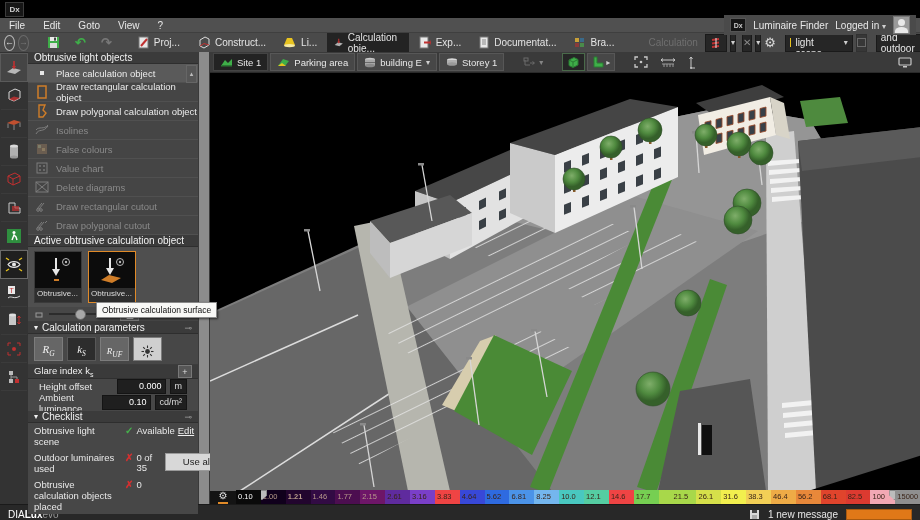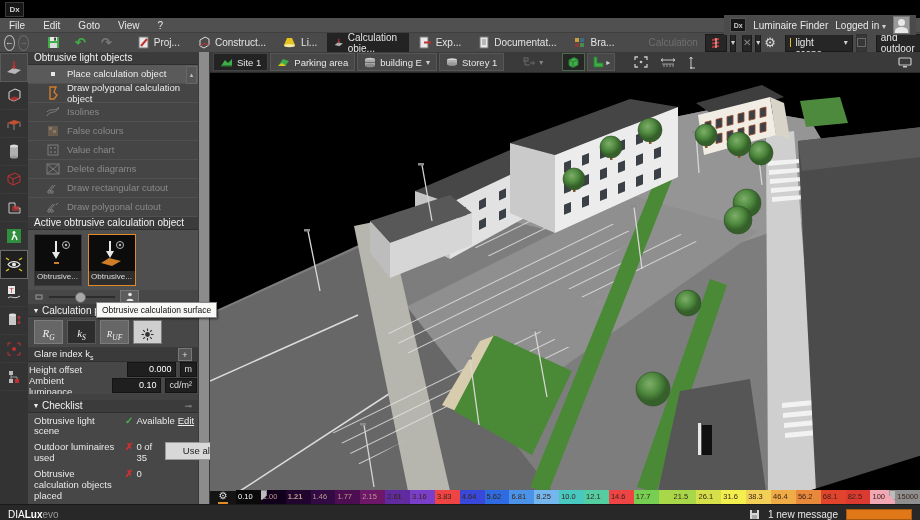--- a/index.html
+++ b/index.html
@@ -41,21 +41,21 @@
   .iconstrip{width:28px;background:#333;display:flex;flex-direction:column;align-items:center;padding-top:1px;}
   .strip-cell{width:26px;height:27px;display:flex;align-items:center;justify-content:center;border-bottom:1px solid #3b3b3b;}
   .strip-cell.first{background:#454545;border:1px solid #5a5a5a;}
   .strip-cell.selected{background:#1f1f1f;border:1px solid #6a6a6a;}
   
   .sidebar{width:170px;background:#474747;display:flex;flex-direction:column;position:relative;font-size:9.5px;}
   .sb-header{height:15px;background:#3b3b3b;color:#f2f2f2;display:flex;align-items:center;padding:0 6px;
              border-bottom:1px solid #2e2e2e;font-size:10px;}
   .sb-header .pin{margin-left:auto;color:#9a9a9a;font-size:9px;}
   .sb-items{position:relative;}
-  .sb-item{height:18px;display:flex;align-items:center;gap:7px;padding-left:18px;background:#454545;
+  .sb-item{height:18px;display:flex;align-items:center;gap:7px;padding-left:7px;background:#454545;
            border-bottom:1px solid #505050;color:#ececec;}
   .sb-item.active{background:#5a5a5a;}
   .sb-item.disabled{color:#8a8a8a;}
   .sb-ic{width:14px;height:14px;display:flex;align-items:center;justify-content:center;flex:none;}
   .sb-scroll-up{position:absolute;right:1px;top:1px;width:9px;height:16px;background:#565656;color:#bbb;
                 font-size:7px;display:flex;align-items:center;justify-content:center;border:1px solid #666;}
   .thumbs{height:58px;background:#4f4f4f;display:flex;gap:6px;padding:4px 6px;}
   .thumb{width:46px;display:flex;flex-direction:column;border:1px solid #3a3a3a;}
   .thumb.selected{border:1px solid #e08a28;}
   .thumb-img{height:36px;background:#0c0c0c;display:flex;align-items:center;justify-content:center;}
@@ -69,21 +69,21 @@
   .param-buttons{height:26px;background:#474747;display:flex;gap:4px;padding:3px 6px;align-items:center;border-bottom:1px solid #3c3c3c;}
   .pbtn{width:27px;height:20px;background:#666;border:1px solid #7c7c7c;color:#f2f2f2;display:flex;
         align-items:flex-end;justify-content:center;font-family:"Liberation Serif",serif;font-style:italic;
         font-size:11px;padding-bottom:2px;line-height:1;}
   .pbtn sub{font-size:7.5px;}
   .pbtn.pressed{background:#2d2d2d;border-color:#585858;}
   .pbtn.lightico{background:#cfcfcf;}
   .glare-header{height:15px;background:#3a3a3a;display:flex;align-items:center;padding:0 6px;color:#f0f0f0;border-bottom:1px solid #2f2f2f;}
   .glare-header .plus{margin-left:auto;width:12px;height:11px;background:#565656;border:1px solid #787878;
                       color:#ddd;font-size:9px;display:flex;align-items:center;justify-content:center;}
-  .field-row{height:17px;display:flex;align-items:center;gap:4px;padding:0 1px;background:#474747;}
+  .field-row{height:17px;display:flex;align-items:center;gap:4px;padding:0 11px;background:#474747;}
   .field-label{flex:1;}
   .field-value{width:44px;height:12px;background:#1f1f1f;color:#fff;font-size:9px;text-align:right;
                padding:1px 3px 0 0;border:1px solid #141414;}
   .field-unit{height:12px;background:#1f1f1f;color:#ddd;font-size:9px;padding:1px 4px 0;border:1px solid #141414;}
   .sb-gap{height:7px;background:#424242;}
   .chk-row{display:flex;align-items:flex-start;padding:3px 6px 2px;background:#474747;gap:3px;}
   .chk-label{width:88px;flex:none;line-height:1.15;}
   .chk-status{display:flex;align-items:flex-start;gap:3px;flex:1;line-height:1.1;}
   .ok-mark{color:#46b24c;font-weight:bold;font-size:10px;line-height:1;}
   .fail-mark{color:#d23030;font-weight:bold;font-size:10px;line-height:1;}
@@ -363,20 +363,28 @@
         <span class="sb-ic">
             <svg width="8" height="8">
               <rect x="2" y="2" width="4" height="4" fill="#e8e8e8"></rect>
             </svg>
           </span>
         <span>Place calculation object</span>
       </div>
       <div class="sb-item">
         <span class="sb-ic">
             <svg width="12" height="14">
+              <rect x="2" y="1" width="8" height="12" fill="none" stroke="#cf7d28" stroke-width="1.5"></rect>
+            </svg>
+          </span>
+        <span>Draw rectangular calculation object</span>
+      </div>
+      <div class="sb-item">
+        <span class="sb-ic">
+            <svg width="12" height="14">
               <path d="M3 1 L9 1 L7 6 L10 9 L7 13 L3 13 Z" fill="none" stroke="#cf7d28" stroke-width="1.4"></path>
             </svg>
           </span>
         <span>Draw polygonal calculation object</span>
       </div>
       <div class="sb-item disabled">
         <span class="sb-ic">
             <svg width="14" height="12">
               <path d="M1 10 C4 4 8 9 13 2 M1 6 C4 2 9 6 13 1" fill="none" stroke="#7d7d7d"></path>
             </svg>

